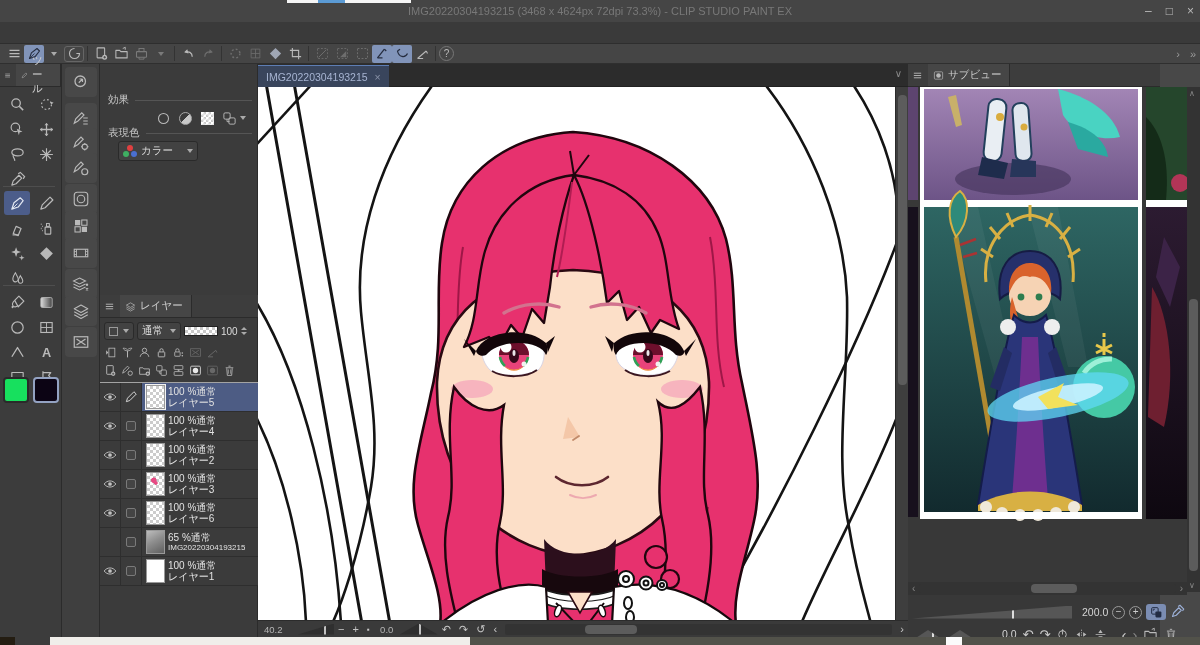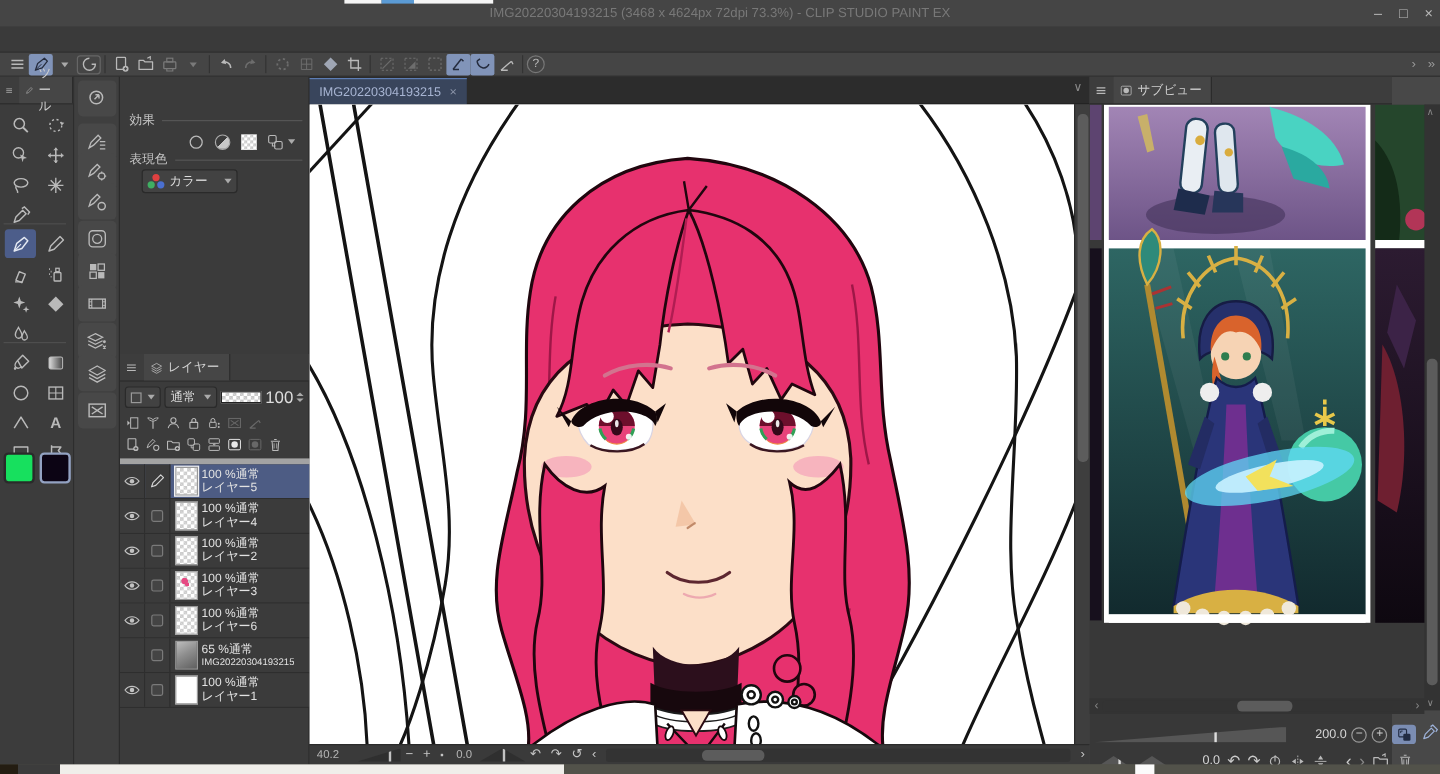--- a/index.html
+++ b/index.html
@@ -730,21 +730,21 @@
       <div class="abs" style="left:4px;top:27px;display:flex;align-items:center;gap:3px;">
         <span class="dropdown" style="width:30px;height:18px;">
             <span style="width:9px;height:9px;border:1px solid #999;"></span>
             <span class="chev" style="margin-left:auto;"></span>
           </span>
         <span class="dropdown" style="width:44px;height:18px;">
             <span>通常</span>
             <span class="chev" style="margin-left:auto;"></span>
           </span>
         <span class="checkerbg" style="width:34px;height:10px;background-size:6px 6px;background-position:0 0,3px 3px;border:1px solid #222;"></span>
-        <span style="font-size:14px;color:#ddd;">100</span>
+        <span style="font-size:10px;color:#ddd;">100</span>
         <span style="display:flex;flex-direction:column;gap:2px;">
             <span class="chev" style="transform:rotate(180deg);border-top-width:3px;"></span>
             <span class="chev" style="border-top-width:3px;"></span>
           </span>
       </div>
       <div class="abs" style="left:2px;top:49px;display:flex;">
         <span class="mini-ic">
             <svg class="ic">
               <use href="#i-clip"></use>
             </svg>
@@ -816,21 +816,21 @@
               <use href="#i-maskcircle"></use>
             </svg>
           </span>
         <span class="mini-ic">
             <svg class="ic">
               <use href="#i-trash"></use>
             </svg>
           </span>
       </div>
 
-      <div class="abs" style="left:0;top:87px;width:158px;height:204px;border-top:5px solid #a3a3a3;">
+      <div class="abs" style="left:0;top:87px;width:158px;height:204px;border-top:1px solid #a3a3a3;">
         <div class="lrow sel edit th-checker" style="position:relative;">
             <span class="lcell">
               <svg class="eyeic" width="14" height="14" style="color:#c2c2c2">
                 <use href="#i-eye"></use>
               </svg>
             </span>
             <span class="lcell">
 
               <svg class="pen-edit" width="13" height="13" style="color:#d5d5d5">
                 <use href="#i-pencil"></use>
@@ -1209,21 +1209,21 @@
       <span class="hsb" style="flex:1;height:9px;background:#333;">
           <span class="thumb" style="left:112px;width:46px;top:0;"></span>
         </span>
       <span style="color:#888;font-size:10px;padding:0 4px;">›</span>
     </div>
 
     <div class="sv-controls" style="left:4px;top:537px;width:288px;height:22px;">
       <span class="wedge" style="width:160px;height:13px;background:#565656;">
           <i style="left:100px;background:#ddd;"></i>
         </span>
-      <span style="margin-left:20px;">200.0</span>
+      <span style="margin-left:6px;">200.0</span>
       <span class="circbtn">−</span>
       <span class="circbtn">+</span>
       <span class="bluebtn">
           <svg width="13" height="13">
             <use href="#i-fit"></use>
           </svg>
         </span>
       <span><svg width="15" height="15" style="color:#9db1d8">
             <use href="#i-dropper"></use>
           </svg></span>

